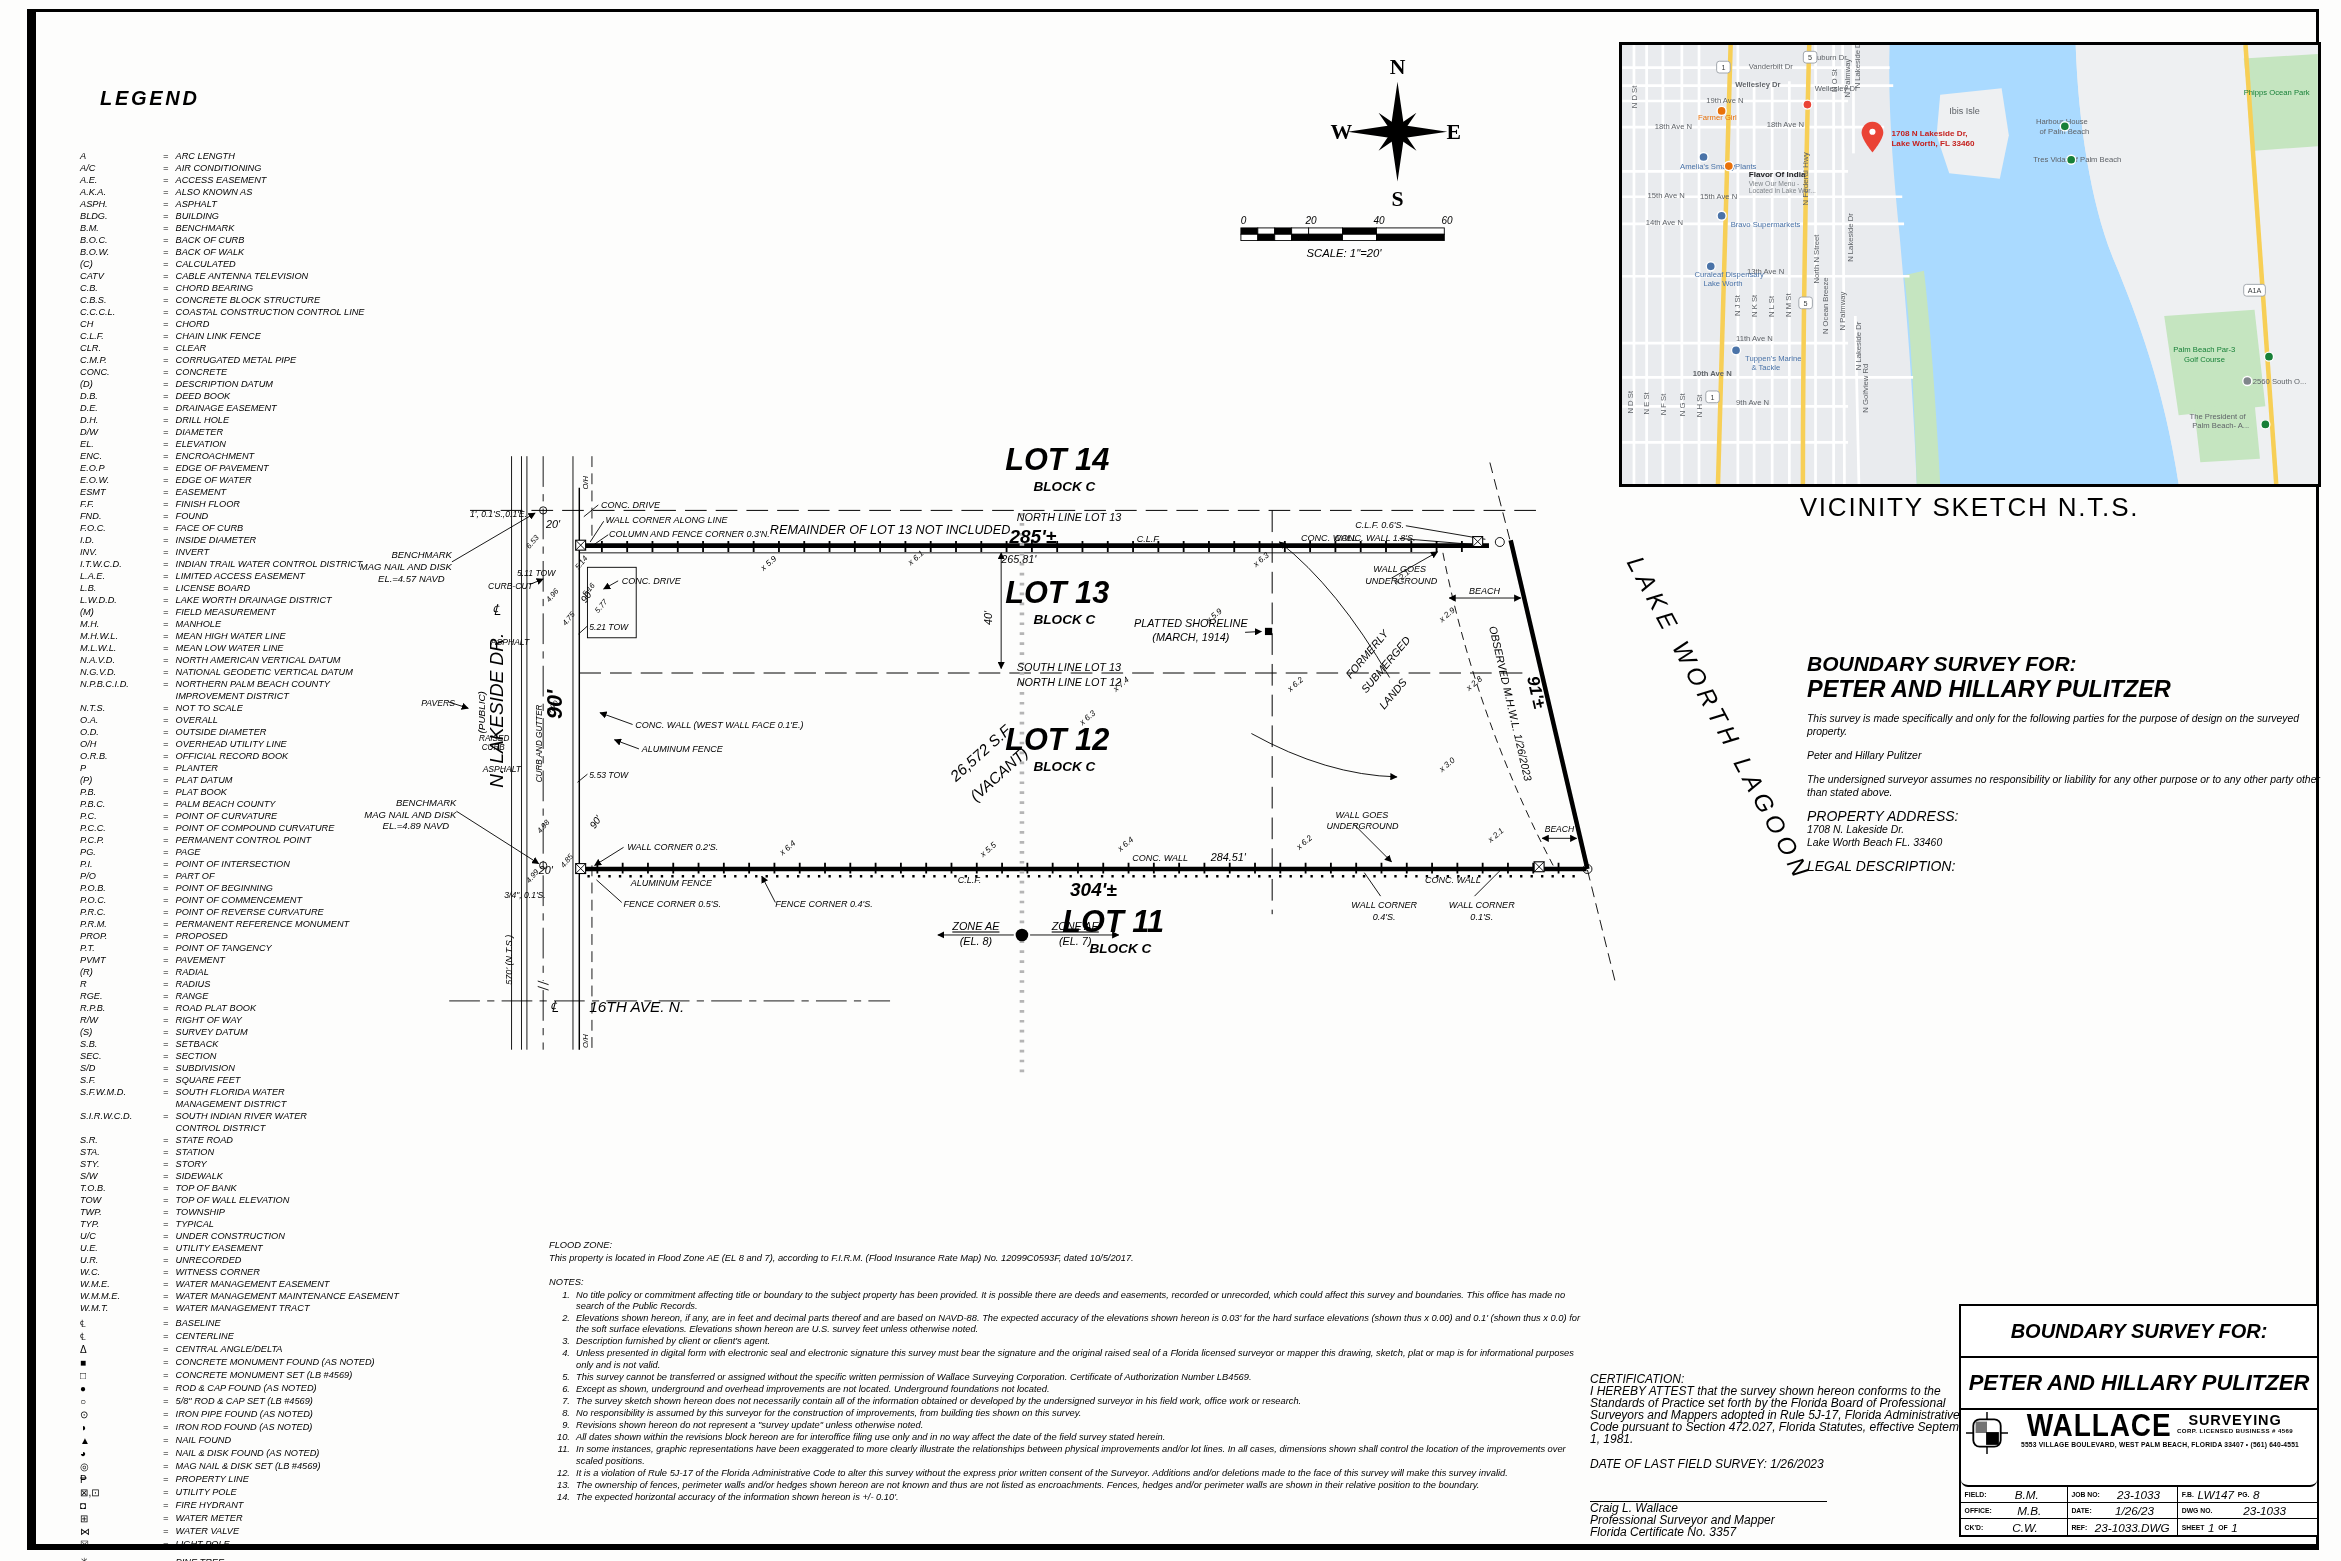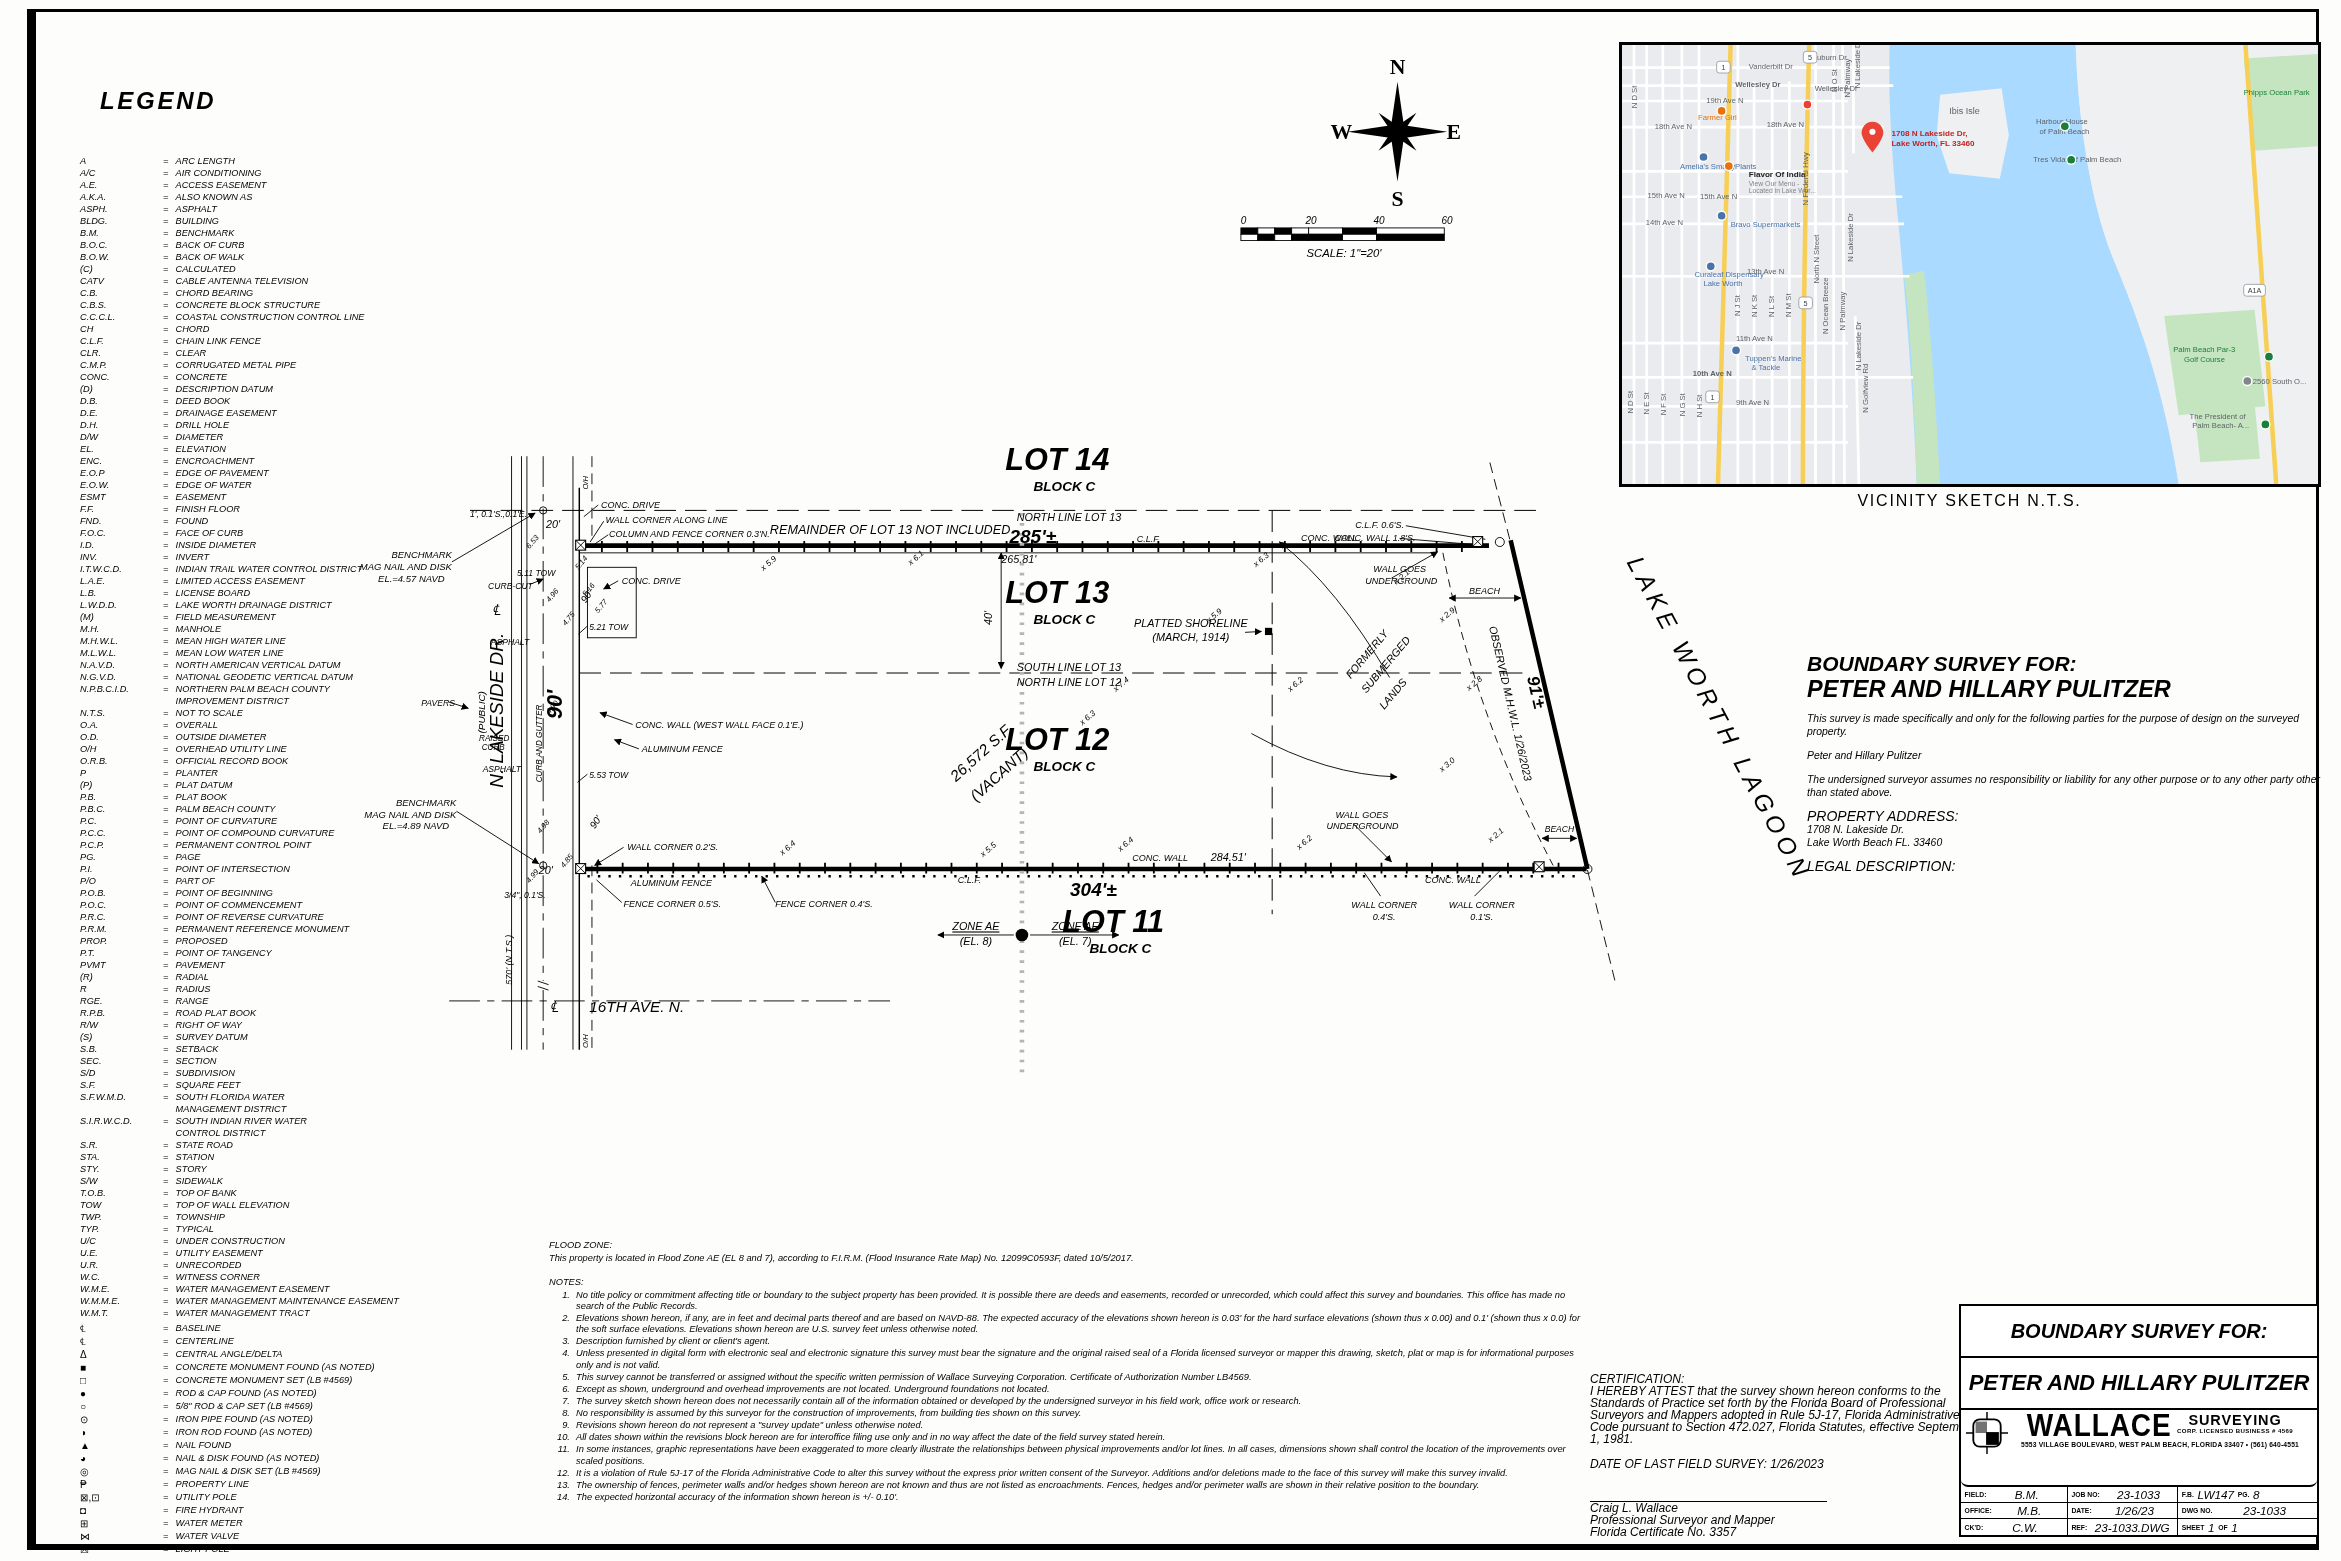--- a/index.html
+++ b/index.html
@@ -1,37 +1,37 @@
 <!DOCTYPE html>
 <html style="font-size:14.5px"><head>
 <meta charset="utf-8">
 <style>
   html,body{margin:0;padding:0;background:#888;}
   .sheet{position:relative;width:2342px;height:1561px;background:#fdfdfc;font-family:"Liberation Sans",sans-serif;color:#000;overflow:hidden;}
   .frame{position:absolute;left:27px;top:9px;right:23.5px;bottom:11px;border-top:3.6px solid #000;border-right:3.6px solid #000;border-bottom:6.3px solid #000;border-left:9px solid #000;pointer-events:none;}
   
   .legend{position:absolute;left:80px;top:87px;width:365px;font-style:italic;}
-  .legend h1{margin:0 0 40px 20px;font-size:24px;letter-spacing:2.7px;font-weight:bold;}
+  .legend h1{margin:0 0 40px 20px;font-size:20px;letter-spacing:2.7px;font-weight:bold;}
   .lg-row{display:flex;line-height:12px;font-size:9.2px;}
   .lg-a{width:83px;flex:none;}
   .lg-e{width:12.6px;flex:none;}
   .lg-d{flex:1;white-space:pre-line;}
   .lg-sym .lg-a{font-style:normal;font-size:10px;}
   .lg-sym{line-height:13px;}
   .lg-sym.tall{line-height:22px;}
   
   .compass{position:absolute;left:1325px;top:52px;}
   .compass text{font-family:"Liberation Serif",serif;font-weight:bold;font-size:24px;}
   .scalebar{position:absolute;left:1240px;top:215px;width:208px;font-style:italic;}
   .sb-ticks{position:relative;height:11.7px;font-size:10px;}
   .sb-ticks span{position:absolute;transform:translateX(-50%);}
   .sb-label{text-align:center;font-size:11.3px;margin-top:2.7px;}
   
   .map{position:absolute;left:1619px;top:42px;width:696px;height:439px;border:3.6px solid #000;background:#e9ebee;overflow:hidden;}
-  .map-title{position:absolute;left:1619px;top:492px;width:701px;text-align:center;font-size:16px;letter-spacing:1.8px;}
+  .map-title{position:absolute;left:1619px;top:492px;width:701px;text-align:center;font-size:26px;letter-spacing:1.8px;}
   
   svg.draw{position:absolute;left:0;top:0;}
   svg.draw text{font-style:italic;fill:#000;}
   .t{stroke:#000;stroke-width:1;fill:none;}
   .t15{stroke:#000;stroke-width:1.6;fill:none;}
   .hv{stroke:#000;stroke-width:5;fill:none;}
   .hatch{stroke:#000;stroke-width:12;stroke-dasharray:2 26;fill:none;}
   .dots{stroke:#000;stroke-width:2.6;stroke-dasharray:2.6 9;fill:none;}
   .dsh{stroke:#000;stroke-width:1.1;stroke-dasharray:24 10;fill:none;}
   .dsh2{stroke:#000;stroke-width:1;stroke-dasharray:12 7;fill:none;}

